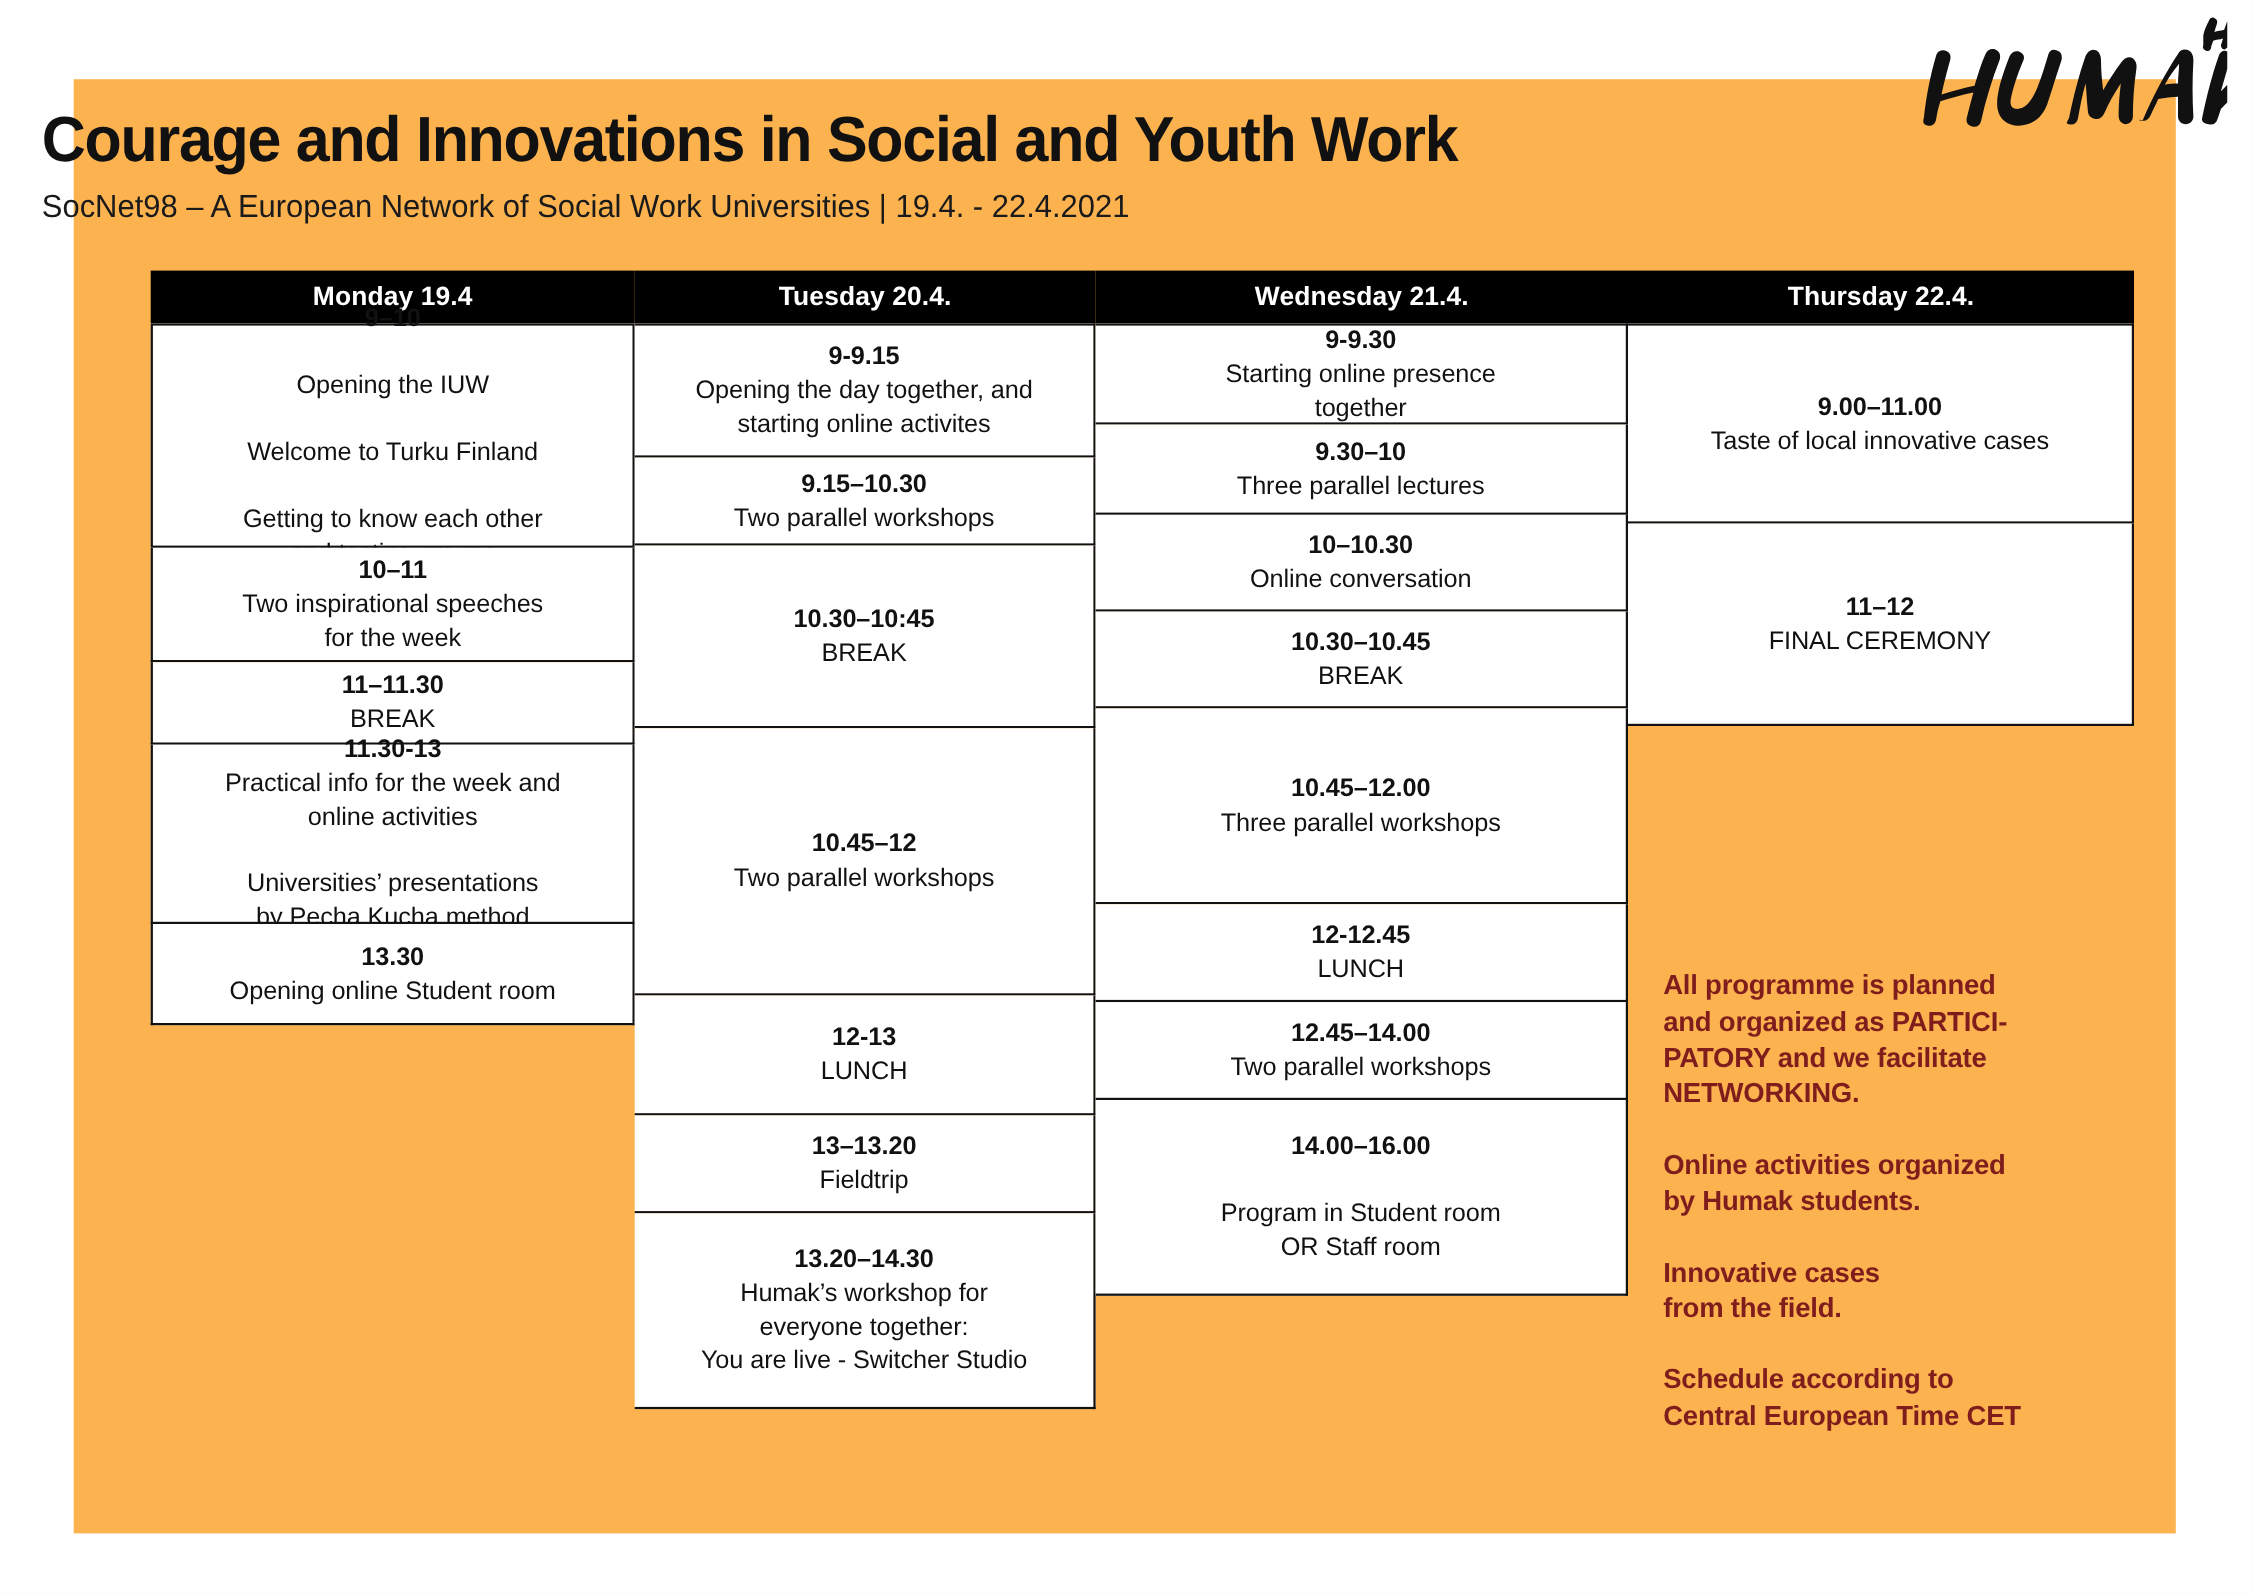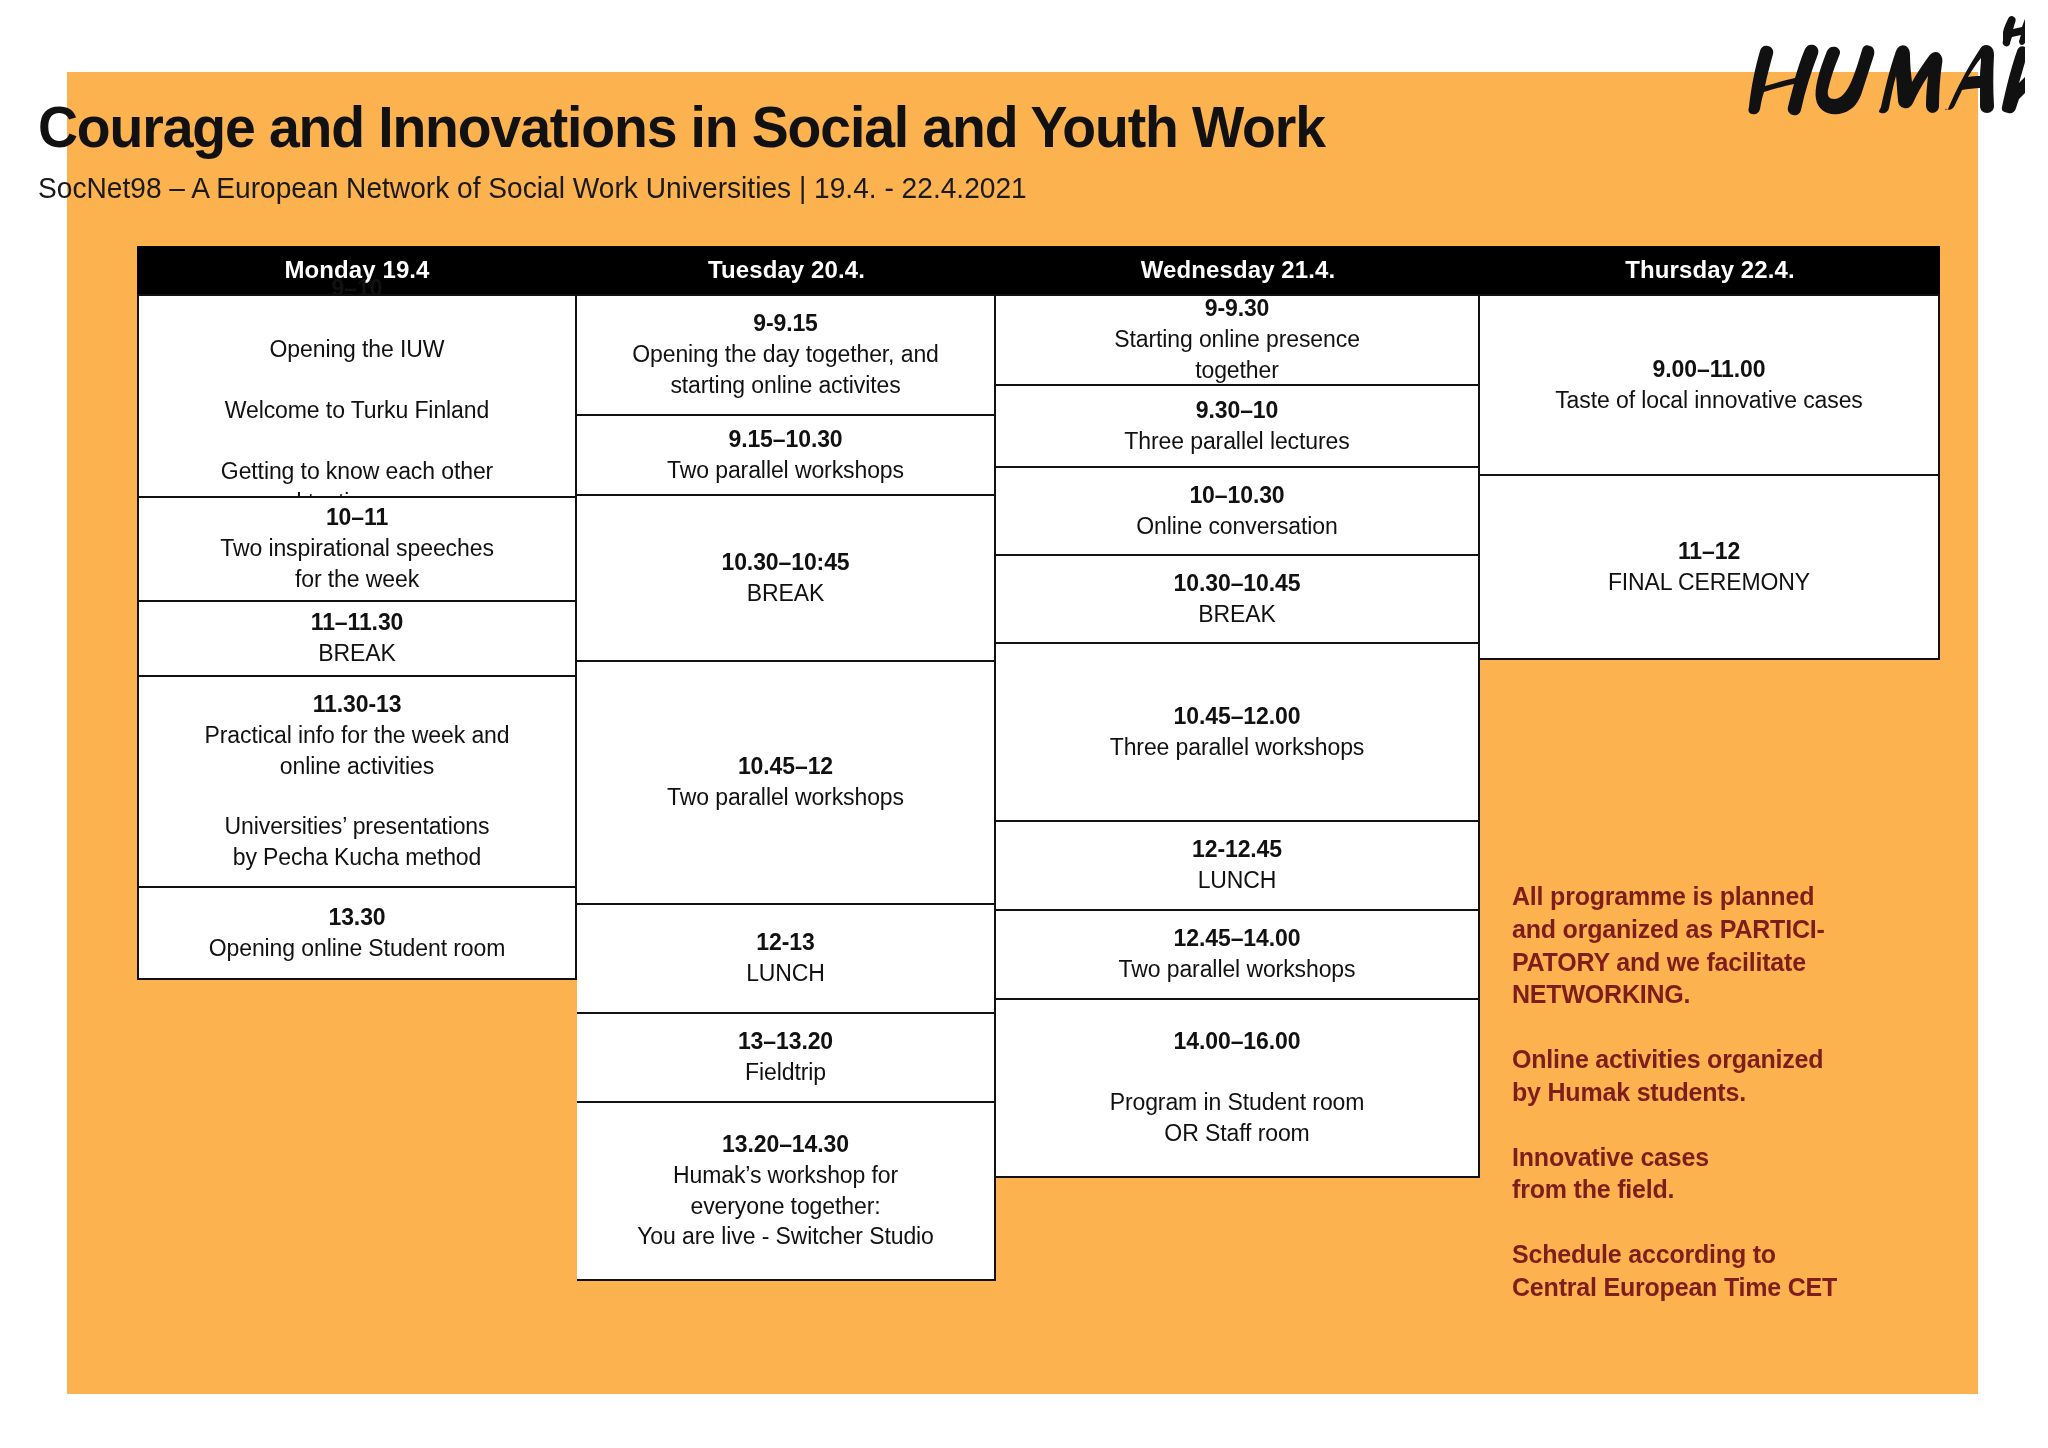--- a/index.html
+++ b/index.html
@@ -194,21 +194,21 @@
       </div>
       <div class="cell" style="height:104px">
         <div class="time">10–11</div>
         <div class="desc">Two inspirational speeches
 for the week</div>
       </div>
       <div class="cell" style="height:75px">
         <div class="time">11–11.30</div>
         <div class="desc">BREAK</div>
       </div>
-      <div class="cell" style="height:211px">
+      <div class="cell" style="height:163px">
         <div class="time">11.30-13</div>
         <div class="desc">Practical info for the week and
 online activities</div>
         <div class="desc gap">Universities’ presentations
 by Pecha Kucha method</div>
       </div>
       <div class="cell" style="height:92px">
         <div class="time">13.30</div>
         <div class="desc">Opening online Student room</div>
       </div>

